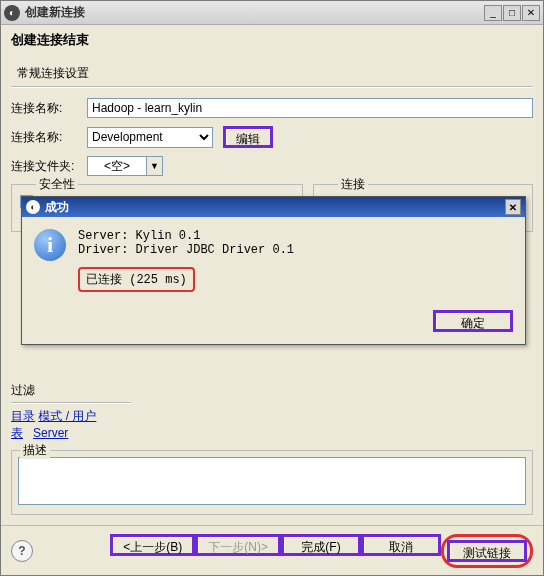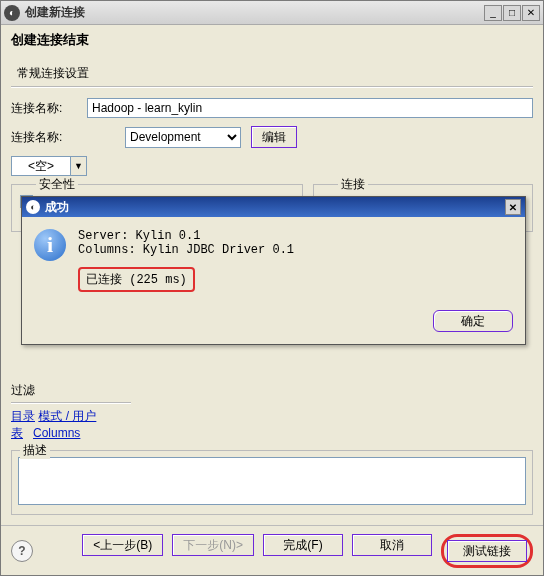--- a/index.html
+++ b/index.html
@@ -52,30 +52,29 @@
     .form-label { width: 76px; }
     .text-input {
       height: 20px; border: 1px solid #7f9db9;
       padding: 1px 4px; font-family: inherit; font-size: 12px;
       background: #fff;
     }
     .text-input.wide { flex: 1; width: 100%; }
     .select {
       height: 21px; border: 1px solid #7f9db9;
       font-family: inherit; font-size: 12px; background: #fff;
-      width: 116px;
-      margin-left: 38px;
+      width: 126px;
     }
     .dropdown-like { display: flex;}
     .drop-input { height: 20px; border: 1px solid #7f9db9; padding: 1px 4px; width: 60px; text-align: center; background:#fff; }
     .drop-arrow { width:16px; height:20px; display: flex; align-items:center; justify-content:center; border:1px solid #7f9db9; border-left:none; background:#ece9d8; font-size:9px;}
     .btn {
       padding: 2px 10px;
       background: #ece9d8;
-      border: 1px solid #6d28d9;
+      border: 3px solid #6d28d9;
       box-shadow: inset 1px 1px 0 #fff;
       font-family: inherit; font-size: 12px;
       cursor: pointer;
       height: 22px;
     }
     .group-row { display: flex; gap: 10px; margin-bottom: 4px; }
     .fieldset {
       border: 1px solid #bbb;
       padding: 8px;
       position: relative;
@@ -116,21 +115,21 @@
       background: radial-gradient(circle at 35% 30%, #9ec8f8, #2b6fcb);
       color: #fff; font-size: 22px; font-weight: bold;
       display:flex; align-items:center; justify-content:center;
       font-family: Georgia, serif;
       flex-shrink:0;
     }
     .modal-content-row{display:flex; gap:12px;}
     .mono { font-family: "Courier New", monospace; font-size:12px; }
     .highlight { border: 2px solid #e03030; border-radius:4px; padding:2px 6px; display:inline-block; margin-top:10px;}
     .modal-footer { display:flex; justify-content:flex-end; padding: 6px 12px 12px;}
-    .modal-footer .btn { width: 80px; border-radius: 6px; }
+    .modal-footer .btn { width: 80px; }
     .section-label { margin-top: 6px; display:block;}
     .links { margin-top:4px; }
     .links a { color: #0018c4; text-decoration: underline; cursor:pointer;}
     .desc-fieldset { border:1px solid #bbb; padding:6px; position:relative; margin-top:8px;}
     .desc-fieldset .legend{position:absolute; top:-9px; left:8px; background:#ece9d8; padding:0 3px;}
     .textarea {
       width: 100%; height: 48px;
       border:1px solid #7f9db9; background:#fff;
       font-family: inherit; resize:none;
       overflow-y: scroll;
@@ -139,21 +138,21 @@
       position:absolute; bottom: 7px; left:0; right:0;
       border-top: 1px solid #bbb;
       padding: 8px 10px 0 10px;
       display:flex; align-items:center; gap:10px;
     }
     .help-icon{
       width: 22px; height:22px; border:1px solid #888; border-radius:50%;
       background:#f5f5f5; display:flex; align-items:center; justify-content:center;
       font-weight:bold; color:#555; cursor:pointer;
     }
-    .footer-buttons{display:flex; gap:9px; margin-left:auto;}
+    .footer-buttons{display:flex; gap:0; margin-left:auto;}
     .footer .btn { min-width: 80px;}
     .footer .btn.disabled { color:#999; }
     .test-highlight{ border:3px solid #e03030; border-radius:16px; padding:3px;}
     .test-highlight .btn{margin:0;}
     .filter-block{margin-top:150px;}
     .hr2 { border-top: 1px solid #b8b8b8; border-bottom: 1px solid #fff; margin-top:3px; }
   </style>
 </head>
 <body>
 
@@ -181,20 +180,21 @@
     <div class="form-row">
       <div class="form-label">连接名称:</div>
       <select class="select">
         <option>Development</option>
       </select>
       <span style="width:10px"></span>
       <button class="btn">编辑</button>
     </div>
 
     <div class="form-row">
+      <div class="form-label">连接文件夹:</div>
       <div class="dropdown-like">
         <div class="drop-input">&lt;空&gt;</div>
         <div class="drop-arrow">▼</div>
       </div>
     </div>
 
     <div class="group-row">
       <div class="fieldset sec">
         <div class="legend">安全性</div>
         <div class="checkbox-row">
@@ -214,42 +214,42 @@
       </div>
     </div>
 
     <div class="filter-block">
       <span class="section-label">过滤</span>
       <div class="hr2" style="width:120px;"></div>
       <div class="links">
         <a>目录</a>
         <a>模式 / 用户</a><br>
         <a>表</a>&nbsp;&nbsp;
-        <a>Columns</a>
+        <a>Server</a>
       </div>
     </div>
 
     <div class="desc-fieldset">
       <div class="legend">描述</div>
       <textarea class="textarea" style=""></textarea>
     </div>
   </div>
 
   <div class="modal">
     <div class="modal-title">
       <div class="titlebar-icon">◐</div>
       <div class="modal-title-text">成功</div>
       <div class="modal-close">✕</div>
     </div>
     <div class="modal-body">
       <div class="modal-content-row">
         <div class="info-icon">i</div>
         <div>
           <div class="mono">Server: Kylin 0.1</div>
-          <div class="mono">Columns: Kylin JDBC Driver 0.1</div>
+          <div class="mono">Driver: Driver JDBC Driver 0.1</div>
           <div class="highlight"><span class="mono">已连接 (225 ms)</span></div>
         </div>
       </div>
     </div>
     <div class="modal-footer">
       <button class="btn">确定</button>
     </div>
   </div>
 
   <div class="footer">

